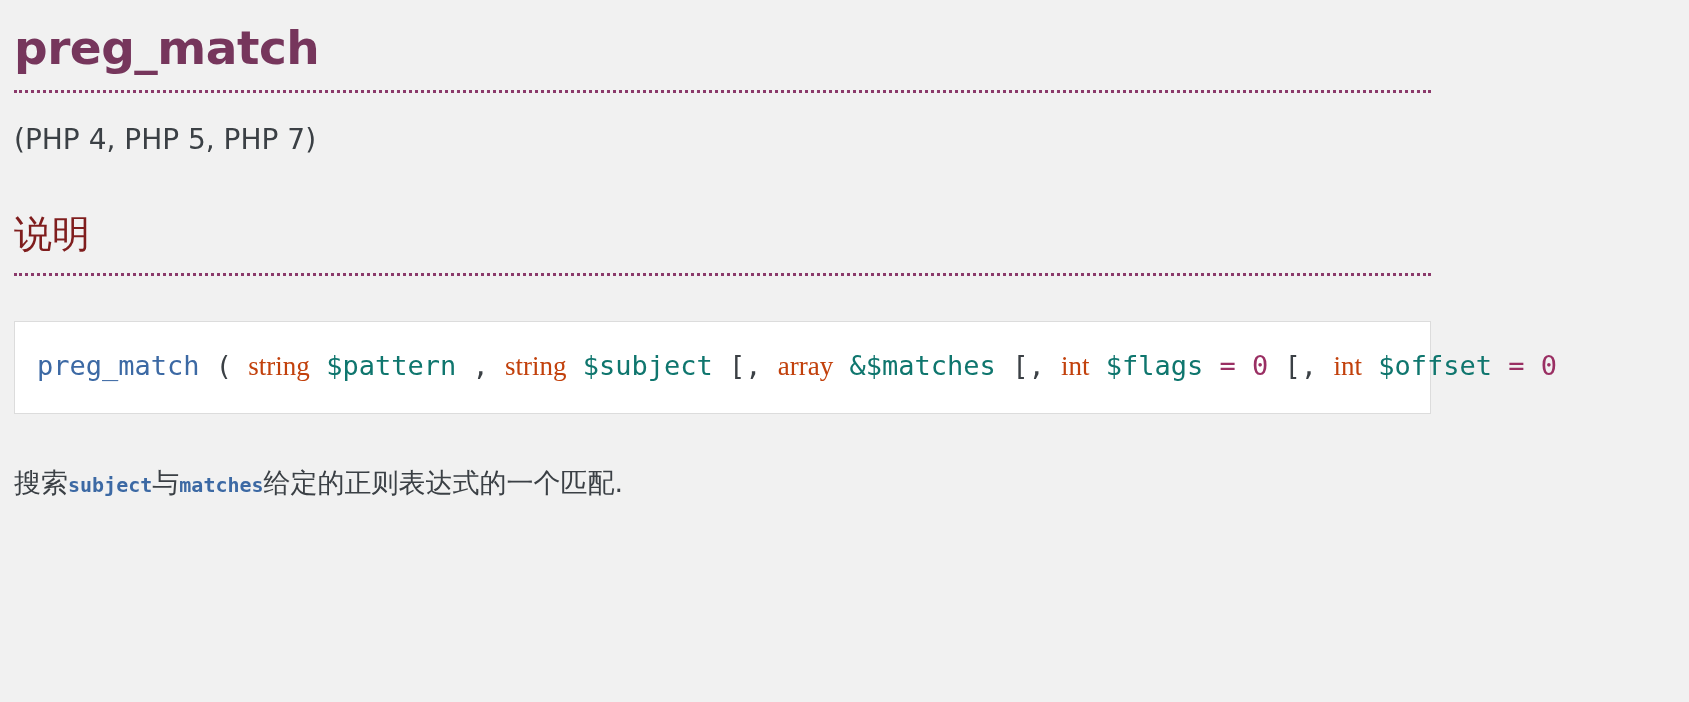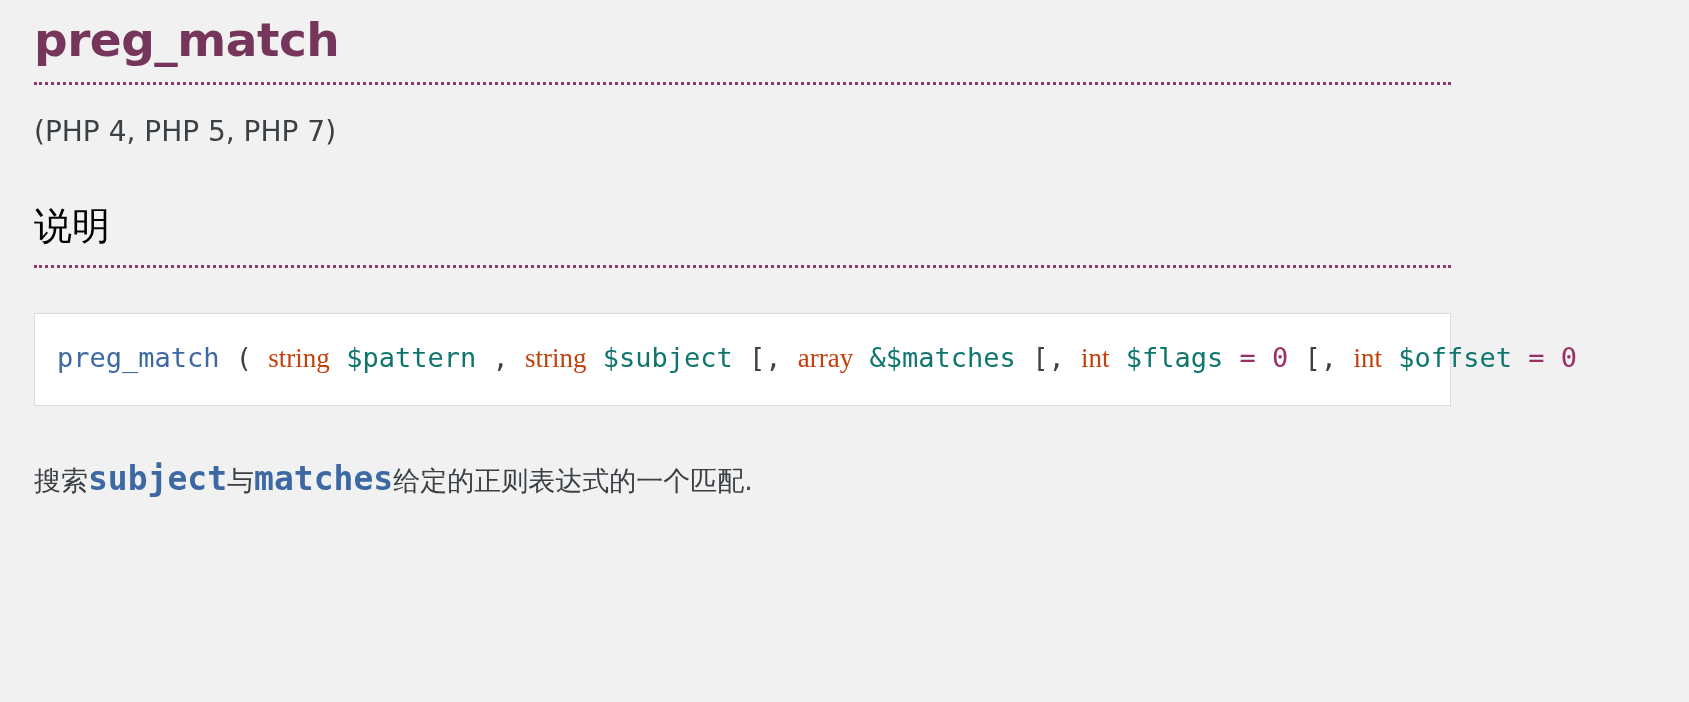--- a/index.html
+++ b/index.html
@@ -12,23 +12,22 @@
     background: #f1f1f1;
     font-family: "DejaVu Sans", "Liberation Sans", sans-serif;
     color: #3b4045;
     overflow: hidden;
   }
 
   .page {
     box-sizing: border-box;
     width: 1445px;
     height: 702px;
-    padding: 0 14px;
+    padding: 8px 14px;
     background: #f1f1f1;
-    margin-left: 20px;
   }
 
   
   .refname {
     margin: 0;
     padding: 14px 0 16px 0;
     font-size: 47px;
     line-height: 1.1;
     font-weight: bold;
     color: #76365c;
@@ -57,21 +56,21 @@
     padding: 0 2px;
   }
 
   
   .section-title {
     margin: 0;
     padding: 52px 0 17px 0;
     font-size: 38px;
     line-height: 1.15;
     font-weight: normal;
-    color: #000000;
+    color: #7f1d1d;
     border-bottom: 3px dotted #8b3a6b;
   }
 
   
   .methodsynopsis {
     box-sizing: border-box;
     margin: 45px 0 0 0;
     padding: 22px 22px 24px 22px;
     background: #ffffff;
     border: 1px solid #dcdcdc;
@@ -93,21 +92,21 @@
     margin: 0;
     padding-top: 49px;
     font-size: 27px;
     line-height: 1.45;
     color: #3b4045;
   }
   .para .paramref {
     font-family: "DejaVu Sans Mono", "Liberation Mono", monospace;
     font-weight: bold;
     color: #3c69a4;
-    font-size: 33px;
+    font-size: 20px;
   }
 </style>
 </head>
 <body>
 
 <div class="page">
 
   <h1 class="refname">preg_match</h1>
 
   <div class="refpurpose-block">

